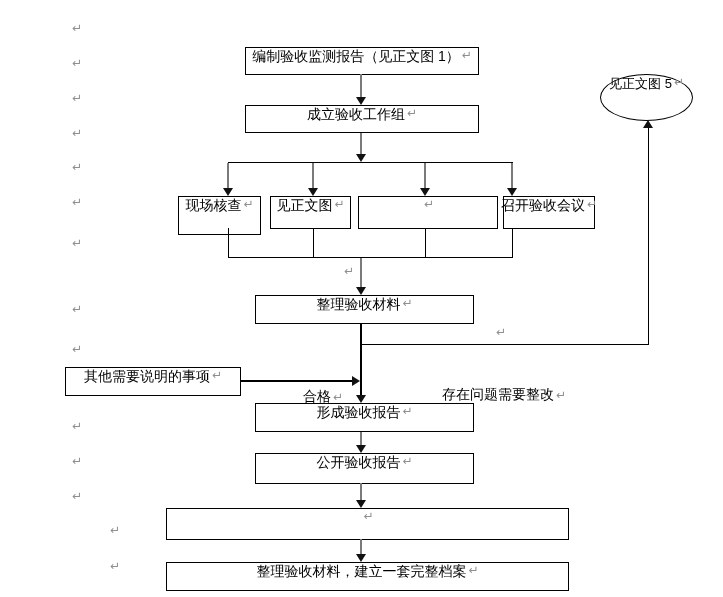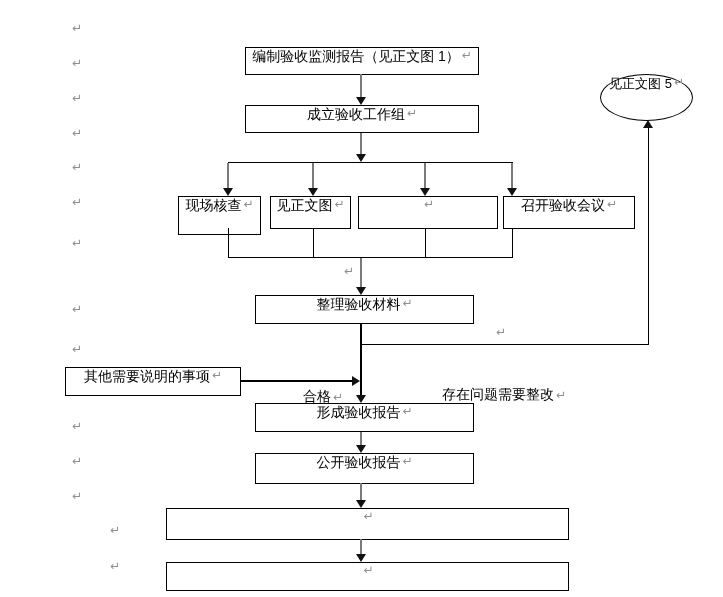--- a/index.html
+++ b/index.html
@@ -80,21 +80,21 @@
     <span>现场核查</span>
       <span class="pm-in">↵</span>
   </div>
   <div class="node" style="left:270px;top:196px;width:81px;height:33px">
     <span>见正文图</span>
       <span class="pm-in">↵</span>
   </div>
   <div class="node" style="left:358px;top:196px;width:140px;height:33px">
       <span class="pm-in">↵</span>
   </div>
-  <div class="node" style="left:503px;top:196px;width:132px;height:33px">
+  <div class="node" style="left:503px;top:196px;width:92px;height:33px">
     <span>召开验收会议</span>
       <span class="pm-in">↵</span>
   </div>
 
   <div class="ln" style="left:228px;top:228px;width:1px;height:29px"></div>
   <div class="ln" style="left:313px;top:228px;width:1px;height:29px"></div>
   <div class="ln" style="left:425px;top:228px;width:1px;height:29px"></div>
   <div class="ln" style="left:512px;top:228px;width:1px;height:29px"></div>
   <div class="ln" style="left:228px;top:257px;width:285px;height:1px"></div>
 
@@ -147,16 +147,17 @@
   <div class="ah down" style="left:356px;top:500px"></div>
 
   <div class="node" style="left:166px;top:508px;width:403px;height:32px">
       <span class="pm-in">↵</span>
   </div>
 
   <div class="ln flow" style="left:360px;top:539px;width:2px;height:16px"></div>
   <div class="ah down" style="left:356px;top:554px"></div>
 
   <div class="node" style="left:166px;top:562px;width:403px;height:29px">
+    <span>整理验收材料，建立一套完整档案</span>
       <span class="pm-in">↵</span>
   </div>
 
 </div>
 
 </body></html>

